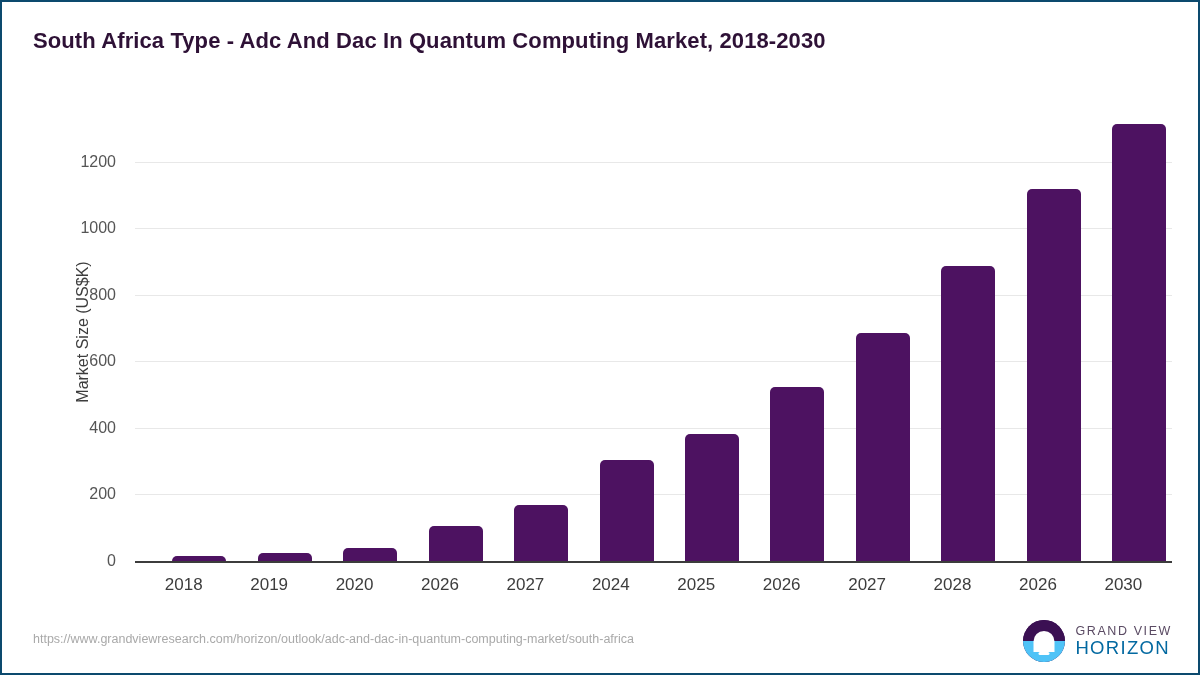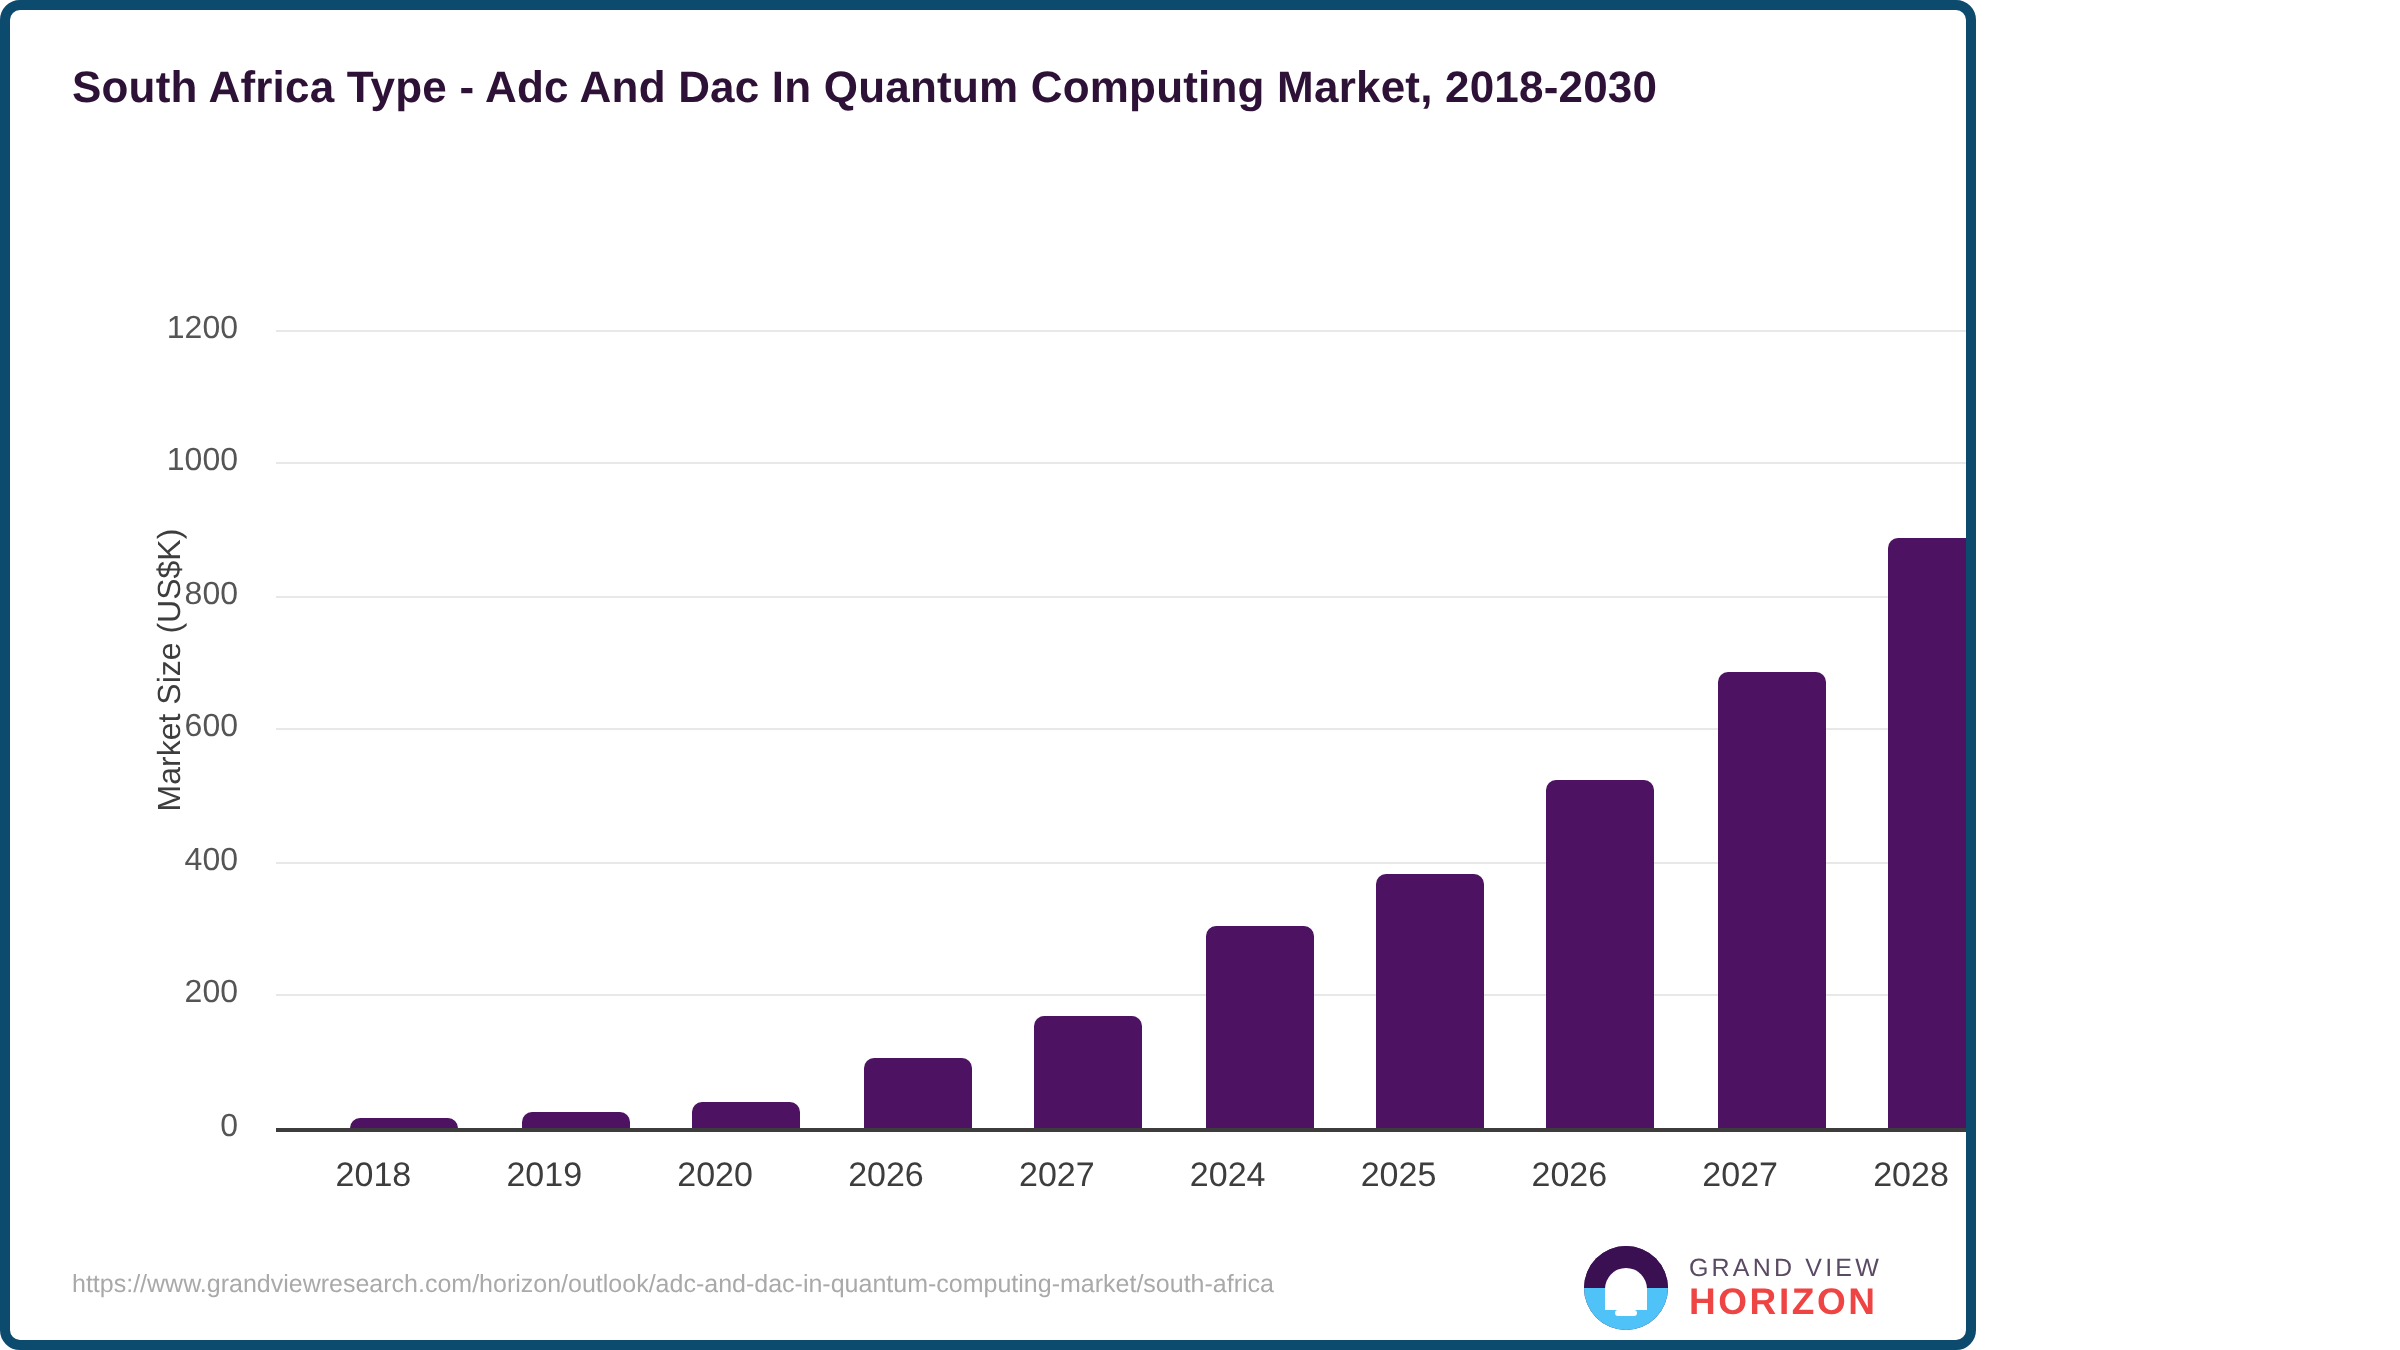--- a/index.html
+++ b/index.html
@@ -5,25 +5,25 @@
   html, body {
     margin: 0;
     padding: 0;
     background: #ffffff;
   }
   body {
     font-family: "Liberation Sans", sans-serif;
   }
   .canvas {
     position: relative;
-    width: 988px;
+    width: 1200px;
     height: 675px;
     background: #ffffff;
-    border: 5px solid #0c4a6e;
-    border-radius: 10px;
+    border: 2px solid #0c4a6e;
+    border-radius: 0;
     box-sizing: border-box;
     overflow: hidden;
   }
   .chart-title {
     position: absolute;
     left: 31px;
     top: 26px;
     font-size: 22px;
     font-weight: bold;
     color: #2e1136;
@@ -108,21 +108,21 @@
   .source-url {
     position: absolute;
     left: 31px;
     top: 630px;
     font-size: 12.5px;
     color: #a9a9a9;
     white-space: nowrap;
   }
   .brand {
     position: absolute;
-    right: 42px;
+    right: 26px;
     top: 618px;
     display: flex;
     align-items: center;
     gap: 10px;
   }
   .brand-mark {
     position: relative;
     width: 42px;
     height: 42px;
     border-radius: 50%;
@@ -168,23 +168,23 @@
     flex-direction: column;
     line-height: 1.06;
   }
   .brand-top {
     font-size: 12.5px;
     letter-spacing: 1.6px;
     color: #5a4a63;
   }
   .brand-bottom {
     font-size: 18.5px;
-    font-weight: bold;
+    font-weight: normal;
     letter-spacing: 1.3px;
-    color: #ef4444;
+    color: #0369a1;
   }
 </style>
 </head>
 <body>
 
 <div class="canvas">
 
   <div class="chart-title">South Africa Type - Adc And Dac In Quantum Computing Market, 2018-2030</div>
 
   <div class="plot-area">

